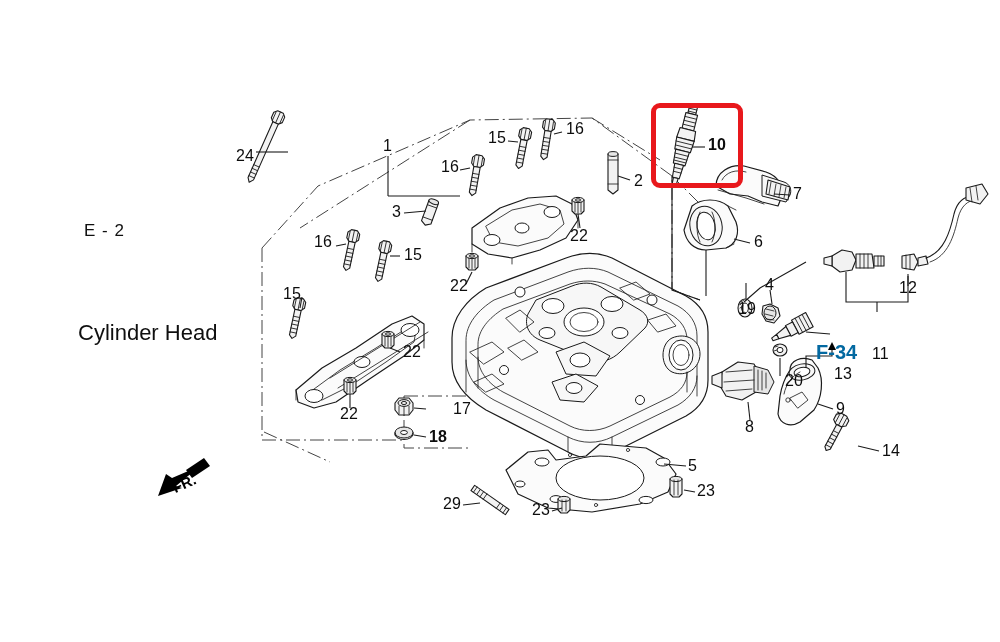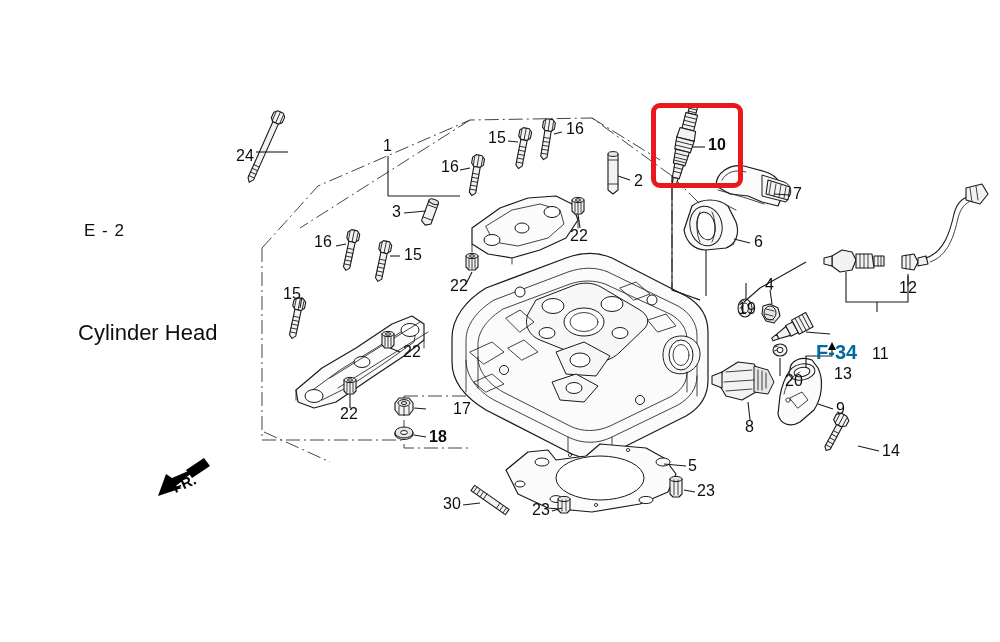--- a/index.html
+++ b/index.html
@@ -481,20 +481,20 @@
   <div class="lbl callout" style="left:765px; top:277px;">4</div>
   <div class="lbl callout" style="left:899px; top:280px;">12</div>
   <div class="lbl callout" style="left:872px; top:305px;margin-top:41px;">11</div>
   <div class="lbl callout" style="left:834px; top:326px;margin-top:40px;">13</div>
   <div class="lbl callout" style="left:772px; top:373px;margin-left:13px;">20</div>
   <div class="lbl callout" style="left:745px; top:419px;">8</div>
   <div class="lbl callout" style="left:836px; top:401px;">9</div>
   <div class="lbl callout" style="left:882px; top:443px;">14</div>
   <div class="lbl callout" style="left:453px; top:401px;">17</div>
   <div class="lbl callout" style="left:429px; top:429px;font-weight:bold;">18</div>
-  <div class="lbl callout" style="left:443px; top:496px;">30</div>
+  <div class="lbl callout" style="left:443px; top:496px;">29</div>
   <div class="lbl callout" style="left:532px; top:502px;">23</div>
   <div class="lbl callout" style="left:697px; top:483px;">23</div>
   <div class="lbl callout" style="left:688px; top:458px;">5</div>
 
   <div class="hl-box" id="highlight-box" style="left: 651px; top: 103px; width: 92px; height: 85px; border-color: rgb(232, 24, 28);"></div>
 
 </div>
 
 </body></html>

